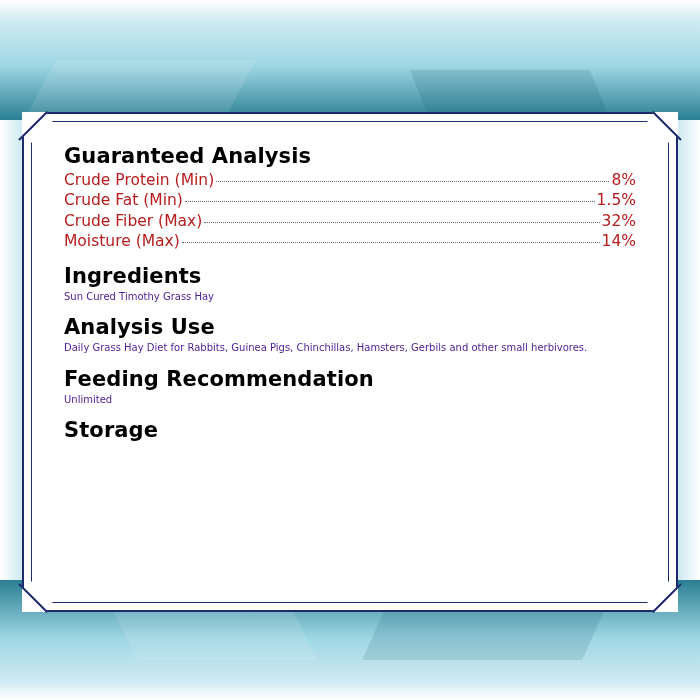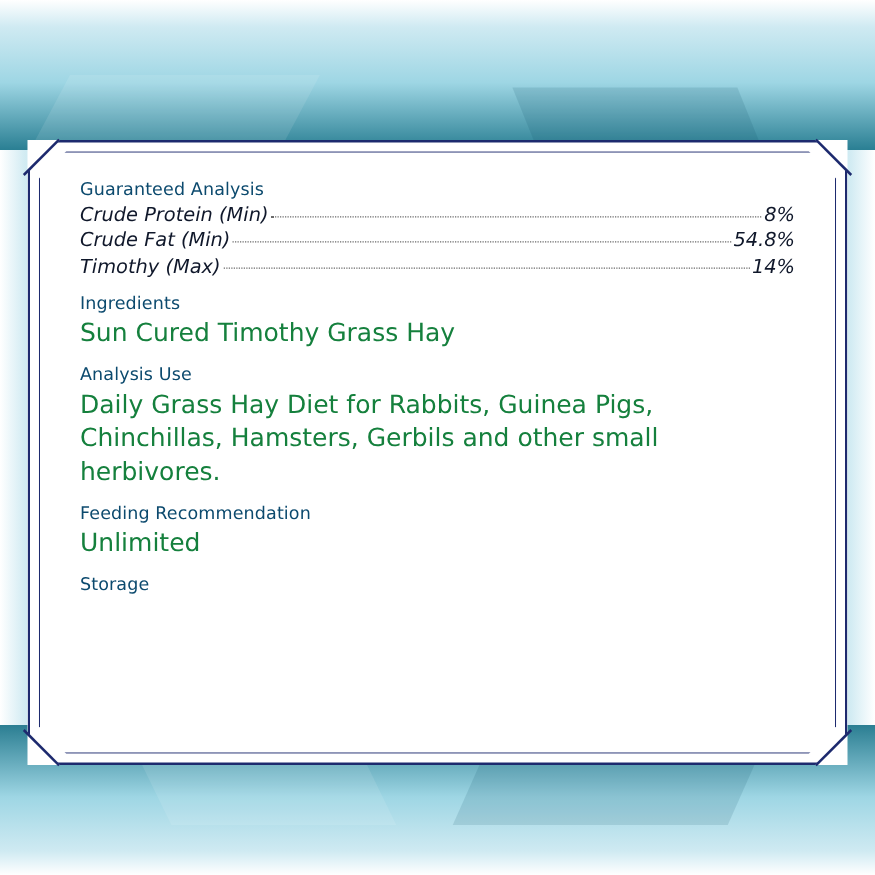--- a/index.html
+++ b/index.html
@@ -119,41 +119,40 @@
     position: absolute;
     left: 42px;
     top: 32px;
     width: 572px;
   }
 
   .section { margin-bottom: 12px; }
   .section:last-child { margin-bottom: 16px; }
 
   .sec-title {
-    color: #0c4a6e;
-    font-weight: normal;
-    font-size: 14px;
+    color: #000000;
+    font-weight: bold;
+    font-size: 21px;
     letter-spacing: 0.1px;
     margin-bottom: 2px;
   }
 
   .sec-body {
-    color: #15803d;
-    font-size: 20px;
+    color: #4c1d95;
+    font-size: 10px;
     line-height: 1.35;
   }
 
   
   .ga-row {
     display: flex;
     align-items: baseline;
     font-size: 15.5px;
-    color: #0f172a;
+    color: #b91c1c;
     line-height: 1.32;
-    font-style: italic;
   }
   .ga-name { white-space: nowrap; }
   .ga-dots {
     flex: 1 1 auto;
     margin: 0 2px 0 2px;
     border-bottom: 1px dotted #6a6a6a;
     transform: translateY(-3px);
     height: 0;
   }
   .ga-val { white-space: nowrap; }
@@ -190,24 +189,29 @@
         <div class="sec-title">Guaranteed Analysis</div>
         <div class="ga-block">
           <div class="ga-row">
             <span class="ga-name">Crude Protein (Min)</span>
             <span class="ga-dots"></span>
             <span class="ga-val">8%</span>
           </div>
           <div class="ga-row">
             <span class="ga-name">Crude Fat (Min)</span>
             <span class="ga-dots"></span>
-            <span class="ga-val">54.8%</span>
-          </div>
-          <div class="ga-row">
-            <span class="ga-name">Timothy (Max)</span>
+            <span class="ga-val">1.5%</span>
+          </div>
+          <div class="ga-row">
+            <span class="ga-name">Crude Fiber (Max)</span>
+            <span class="ga-dots"></span>
+            <span class="ga-val">32%</span>
+          </div>
+          <div class="ga-row">
+            <span class="ga-name">Moisture (Max)</span>
             <span class="ga-dots"></span>
             <span class="ga-val">14%</span>
           </div>
         </div>
       </div>
 
       <div class="section">
         <div class="sec-title">Ingredients</div>
         <div class="sec-body">Sun Cured Timothy Grass Hay</div>
       </div>

